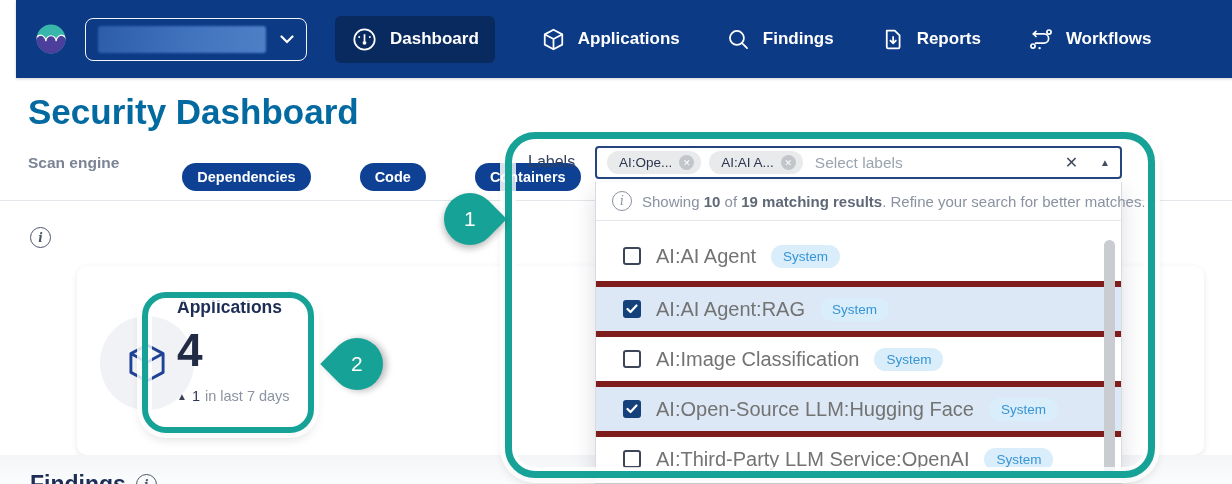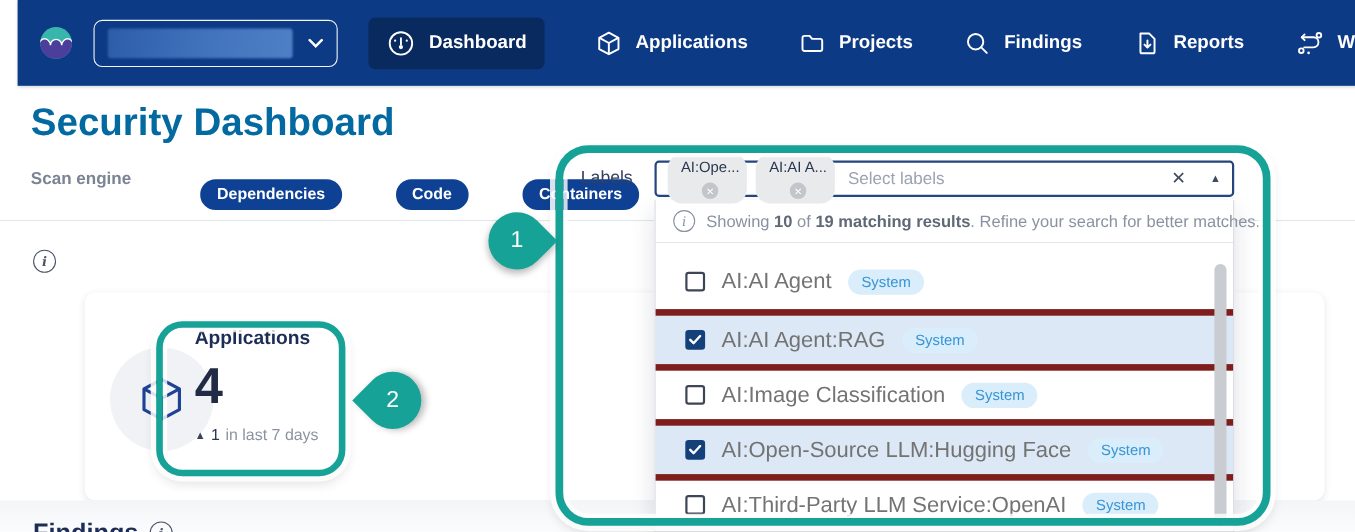--- a/index.html
+++ b/index.html
@@ -30,21 +30,21 @@
     padding:6px 15px;margin-left:8px;cursor:pointer;white-space:nowrap;margin-top:28px;}
   .select-all{color:#be185d;font-size:12px;font-weight:500;cursor:pointer;}
   .hdivider{position:absolute;left:0;top:200px;width:1232px;height:1px;background:#e3e6ea;}
 
   
   .labels-label{position:absolute;left:528px;top:153px;font-size:16px;color:#33415c;z-index:21;}
   .labels-select{position:absolute;left:595px;top:146px;width:527px;height:33px;box-sizing:border-box;
     border:2px solid #24457e;border-radius:4px;background:#fff;display:flex;align-items:center;
     padding:0 10px;z-index:21;cursor:text;}
   .chip{display:flex;align-items:center;gap:7px;background:#e9eaec;border-radius:13px;
-    padding:4px 7px 4px 12px;font-size:13.5px;color:#2b3750;margin-right:8px;white-space:nowrap;cursor:default;flex-direction:column;}
+    padding:4px 7px 4px 12px;font-size:13.5px;color:#2b3750;margin-right:8px;white-space:nowrap;cursor:default;}
   .chip-x{width:15px;height:15px;border-radius:50%;background:#c2c5ca;color:#fff;font-size:9px;
     display:flex;align-items:center;justify-content:center;cursor:pointer;flex:none;}
   .placeholder{color:#9aa3ae;font-size:15.5px;margin-left:4px;flex:1;white-space:nowrap;overflow:hidden;}
   .clear-x{color:#3f4a5a;font-size:16px;margin-right:22px;cursor:pointer;line-height:1;}
   .caret-up{color:#3f4a5a;font-size:10px;cursor:pointer;line-height:1;}
 
   
   .dd-panel{position:absolute;left:595px;top:182px;width:527px;height:302px;background:#fff;
     border:1px solid #d8dbe0;border-top:none;box-sizing:border-box;
     box-shadow:0 10px 22px rgba(20,30,60,.15);z-index:20;}
@@ -133,26 +133,20 @@
       <span>Dashboard</span>
     </div>
     <div class="nav-item">
       <svg width="25" height="25" viewBox="0 0 24 24" fill="none" stroke="#fff" stroke-width="1.7" stroke-linejoin="round">
         <path d="M12 2.6 20.4 7.1 V16.9 L12 21.4 3.6 16.9 V7.1 Z"></path>
         <path d="M3.8 7.2 12 11.6 20.2 7.2 M12 11.6 V21.2"></path>
       </svg>
       <span>Applications</span>
     </div>
     <div class="nav-item">
-      <svg width="25" height="25" viewBox="0 0 24 24" fill="none" stroke="#fff" stroke-width="1.7" stroke-linejoin="round">
-        <path d="M3.4 7.2 C3.4 6.2 4.2 5.4 5.2 5.4 H9.6 L11.8 8 H18.8 C19.8 8 20.6 8.8 20.6 9.8 V16.8 C20.6 17.8 19.8 18.6 18.8 18.6 H5.2 C4.2 18.6 3.4 17.8 3.4 16.8 Z"></path>
-      </svg>
-      <span>Projects</span>
-    </div>
-    <div class="nav-item">
       <svg width="25" height="25" viewBox="0 0 24 24" fill="none" stroke="#fff" stroke-width="1.7" stroke-linecap="round">
         <circle cx="10.5" cy="10.5" r="6.7"></circle>
         <line x1="15.4" y1="15.4" x2="20.2" y2="20.2"></line>
       </svg>
       <span>Findings</span>
     </div>
     <div class="nav-item">
       <svg width="25" height="25" viewBox="0 0 24 24" fill="none" stroke="#fff" stroke-width="1.7" stroke-linecap="round" stroke-linejoin="round">
         <path d="M6.5 3.4 H14.2 L18.8 8 V19.2 C18.8 20 18.2 20.6 17.4 20.6 H7.9 C7.1 20.6 6.5 20 6.5 19.2 Z"></path>
         <path d="M12.6 9.5 V15.3 M10 13 L12.6 15.6 L15.2 13"></path>

